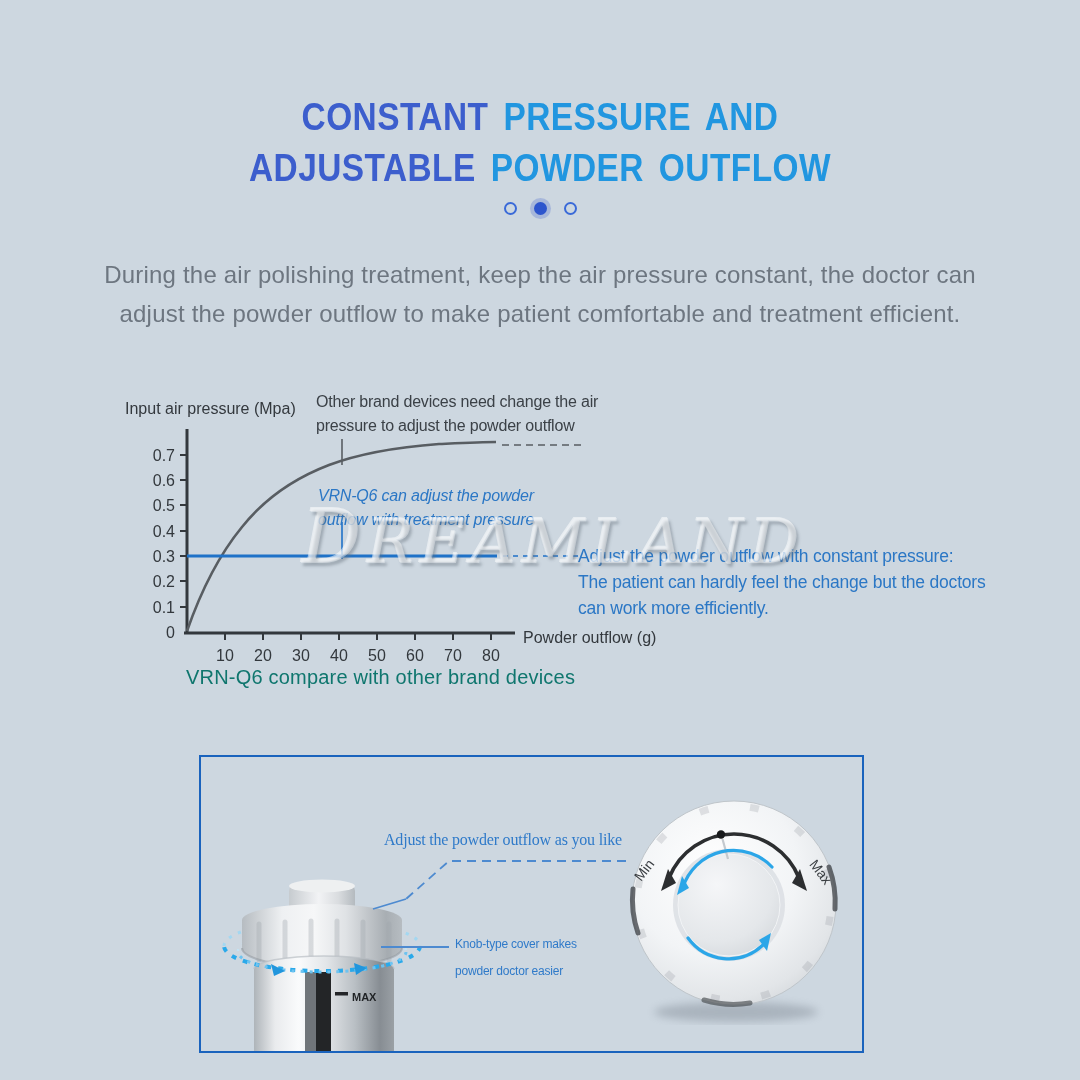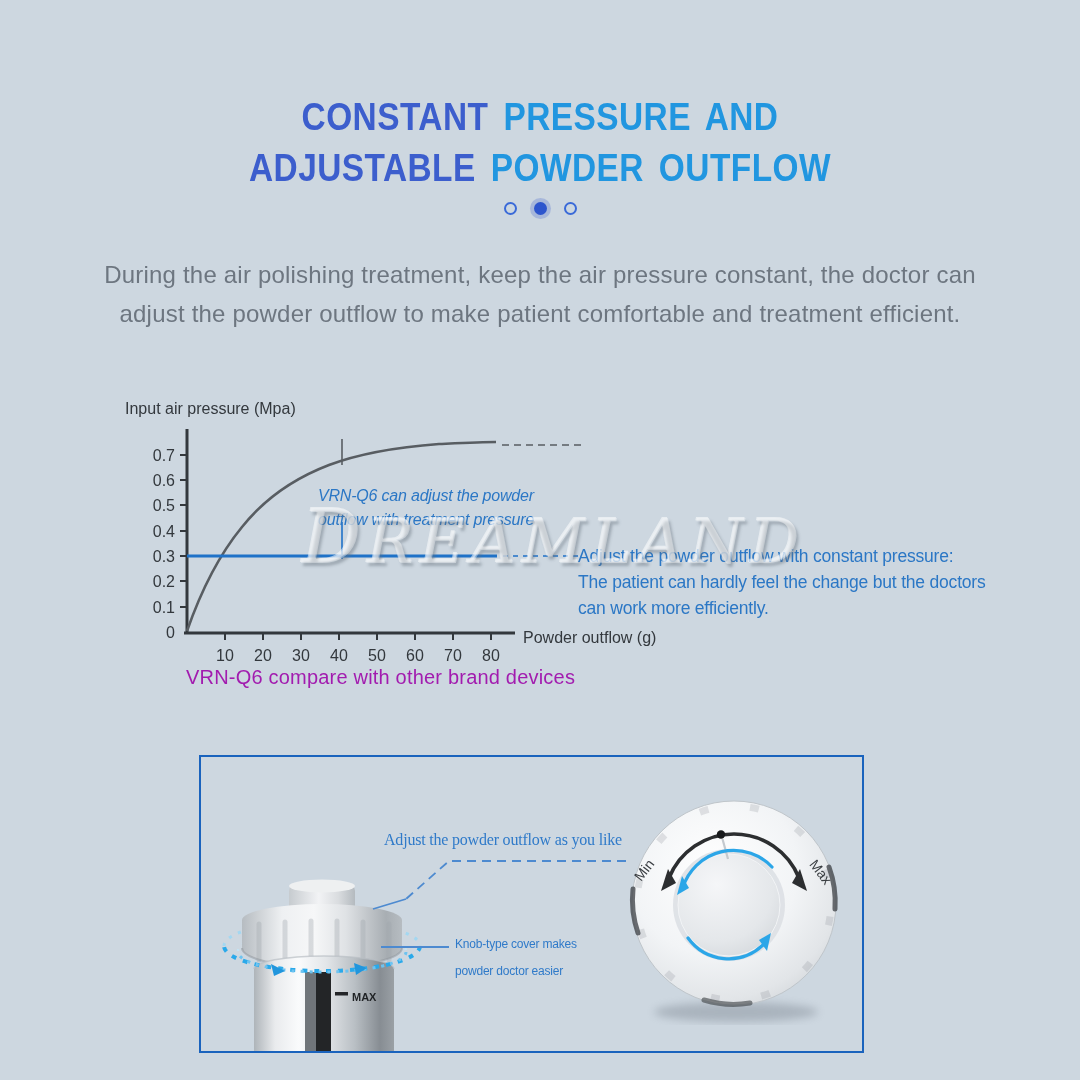--- a/index.html
+++ b/index.html
@@ -27,21 +27,21 @@
   .curve{stroke:#585d62;stroke-width:2.6;fill:none;}
   .gdash{stroke:#585d62;stroke-width:1.6;stroke-dasharray:7 5;fill:none;}
   .bline{stroke:#1f72c8;stroke-width:3;fill:none;}
   .bdash{stroke:#1f72c8;stroke-width:1.6;stroke-dasharray:5 5;fill:none;}
   .gptr{stroke:#585d62;stroke-width:1.6;}
   .bptr{stroke:#1f72c8;stroke-width:1.6;}
   .ann{position:absolute;font-size:16px;line-height:24px;letter-spacing:-.2px;}
   .ann-dark{color:#3b4147;}
   .ann-blue{color:#2b77c5;}
   .ann-lg{font-size:17.5px;line-height:26px;}
-  .caption{position:absolute;left:186px;top:666px;font-size:20px;color:#a21caf;letter-spacing:.2px;}
+  .caption{position:absolute;left:186px;top:666px;font-size:20px;color:#0f766e;letter-spacing:.2px;}
   .watermark{position:absolute;left:302px;top:494px;font-family:"DejaVu Serif",serif;font-style:italic;
      font-size:62px;letter-spacing:6px;color:rgba(246,249,251,.42);
      text-shadow:2px 3px 3px rgba(100,110,122,.45),-1px -1px 0 rgba(255,255,255,.55);
      pointer-events:none;z-index:5;text-align:right;}
   .watermark::first-letter{font-size:74px;}
   
   .bbox{position:absolute;left:199px;top:755px;width:661px;height:294px;border:2px solid #1a63bd;overflow:hidden;}
   .bbox .ann1{position:absolute;left:183px;top:74px;color:#2f7ac9;font-size:16px;letter-spacing:-.2px;font-family:Liberation Serif, serif;}
   .bbox .ann2{position:absolute;left:254px;top:174px;color:#2f7ac9;font-size:12px;line-height:27px;letter-spacing:-.2px;}
   .leader-svg,.bottle-svg,.dial-svg{position:absolute;}
@@ -121,20 +121,24 @@
     <text class="axlbl" x="418" y="258">Powder outflow (g)</text>
 
     <path class="curve" d="M 82 246 C 97 203, 114 170, 137 142 C 161 112, 190 93, 224 80 C 256 68, 294 62, 334 59 C 356 58, 376 57, 391 57"></path>
     <path class="gdash" d="M 397 60 L 478 60"></path>
     <line class="gptr" x1="237" y1="54" x2="237" y2="80"></line>
     <line class="bline" x1="82" y1="171" x2="392" y2="171"></line>
     <path class="bdash" d="M 398 171 L 478 171"></path>
     <line class="bptr" x1="237" y1="137" x2="237" y2="174"></line>
   </svg>
 
+  <div class="ann ann-dark" style="left:316px;top:390px;">
+    <div>Other brand devices need change the air</div>
+    <div>pressure to adjust the powder outflow</div>
+  </div>
   <div class="ann ann-blue" style="left:318px;top:484px;font-style:italic;">
     <div>VRN-Q6 can adjust the powder</div>
     <div>outflow with treatment pressure</div>
   </div>
   <div class="ann ann-blue ann-lg" style="left:578px;top:543px;width:430px;">
     <div>Adjust the powder outflow with constant pressure:</div>
     <div>The patient can hardly feel the change but the doctors</div>
     <div>can work more efficiently.</div>
   </div>
   <div class="caption">VRN-Q6 compare with other brand devices</div>

